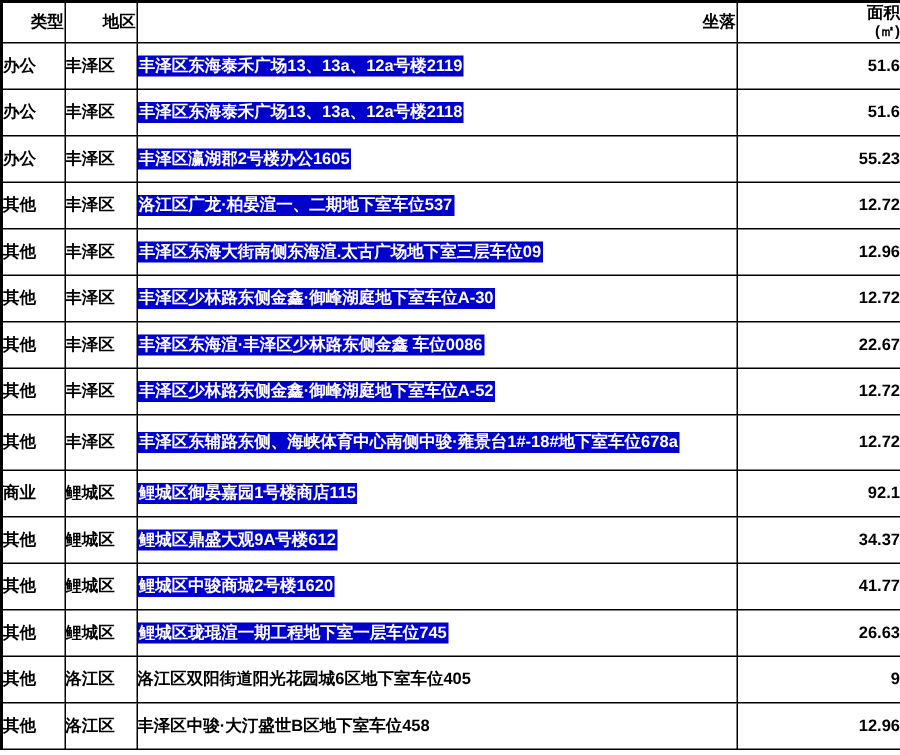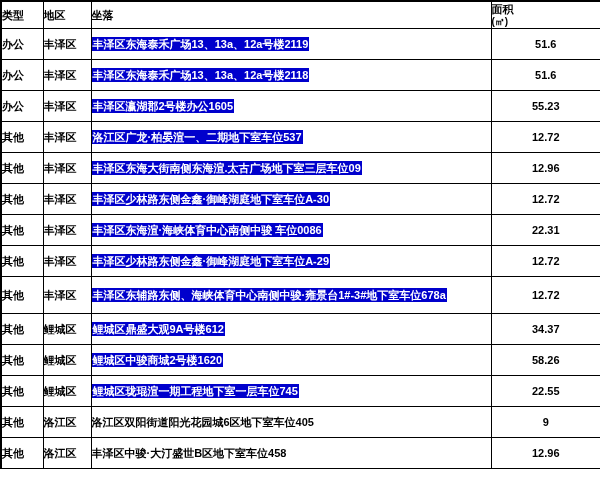--- a/index.html
+++ b/index.html
@@ -25,21 +25,21 @@
     border: 1px solid #000;
     padding: 0;
     font-size: 11px;
     color: #000;
     background: #ffffff;
     line-height: 1.15;
     vertical-align: middle;
   }
   thead th {
     font-weight: bold;
-    text-align: left;
+    text-align: right;
     height: 26px;
     font-size: 12px;
   }
   
   col.c-type  { width: 42px; }
   col.c-area  { width: 48px; }
   col.c-addr  { width: 400px; }
   col.c-size  { width: 110px; }
 
   td.type, td.area {
@@ -56,21 +56,21 @@
     color: #0000cc;
   }
   td.addr .sel {
     background: #0000cc;
     color: #ffffff;
     display: inline;
     padding: 1px 1px;
     margin-top: 29px;
   }
   td.size {
-    text-align: center;
+    text-align: right;
     font-weight: bold;
   }
   tbody tr { height: 31px; }
   tbody tr.tall { height: 37px; }
 
   .hdr-size-main { display: block; }
   .hdr-size-sub  { display: block; font-size: 10px; }
 
   .wrap2 { line-height: 1.12; }
 </style>
@@ -128,52 +128,58 @@
       </tr>
       <tr>
         <td class="type">其他</td>
         <td class="area">丰泽区</td>
         <td class="addr"><span class="sel wrap2">丰泽区少林路东侧金鑫·御峰湖庭地下室车位A-30</span></td>
         <td class="size">12.72</td>
       </tr>
       <tr>
         <td class="type">其他</td>
         <td class="area">丰泽区</td>
-        <td class="addr"><span class="sel wrap2">丰泽区东海渲·海峡体育中心南侧中骏 车位0086</span></td>
-        <td class="size">22.31</td>
+        <td class="addr"><span class="sel wrap2">丰泽区东海渲·丰泽区少林路东侧金鑫 车位0086</span></td>
+        <td class="size">22.67</td>
       </tr>
       <tr>
         <td class="type">其他</td>
         <td class="area">丰泽区</td>
-        <td class="addr"><span class="sel wrap2">丰泽区少林路东侧金鑫·御峰湖庭地下室车位A-29</span></td>
+        <td class="addr"><span class="sel wrap2">丰泽区少林路东侧金鑫·御峰湖庭地下室车位A-52</span></td>
         <td class="size">12.72</td>
       </tr>
       <tr class="tall">
         <td class="type">其他</td>
         <td class="area">丰泽区</td>
-        <td class="addr"><span class="sel wrap2">丰泽区东辅路东侧、海峡体育中心南侧中骏·雍景台1#-3#地下室车位678a</span></td>
+        <td class="addr"><span class="sel wrap2">丰泽区东辅路东侧、海峡体育中心南侧中骏·雍景台1#-18#地下室车位678a</span></td>
         <td class="size">12.72</td>
+      </tr>
+      <tr>
+        <td class="type">商业</td>
+        <td class="area">鲤城区</td>
+        <td class="addr"><span class="sel wrap2">鲤城区御晏嘉园1号楼商店115</span></td>
+        <td class="size">92.1</td>
       </tr>
       <tr>
         <td class="type">其他</td>
         <td class="area">鲤城区</td>
         <td class="addr"><span class="sel wrap2">鲤城区鼎盛大观9A号楼612</span></td>
         <td class="size">34.37</td>
       </tr>
       <tr>
         <td class="type">其他</td>
         <td class="area">鲤城区</td>
         <td class="addr"><span class="sel wrap2">鲤城区中骏商城2号楼1620</span></td>
-        <td class="size">58.26</td>
+        <td class="size">41.77</td>
       </tr>
       <tr>
         <td class="type">其他</td>
         <td class="area">鲤城区</td>
         <td class="addr"><span class="sel wrap2">鲤城区珑琨渲一期工程地下室一层车位745</span></td>
-        <td class="size">22.55</td>
+        <td class="size">26.63</td>
       </tr>
       <tr>
         <td class="type">其他</td>
         <td class="area">洛江区</td>
         <td class="addr"><span class="wrap2">洛江区双阳街道阳光花园城6区地下室车位405</span></td>
         <td class="size">9</td>
       </tr>
       <tr>
         <td class="type">其他</td>
         <td class="area">洛江区</td>

